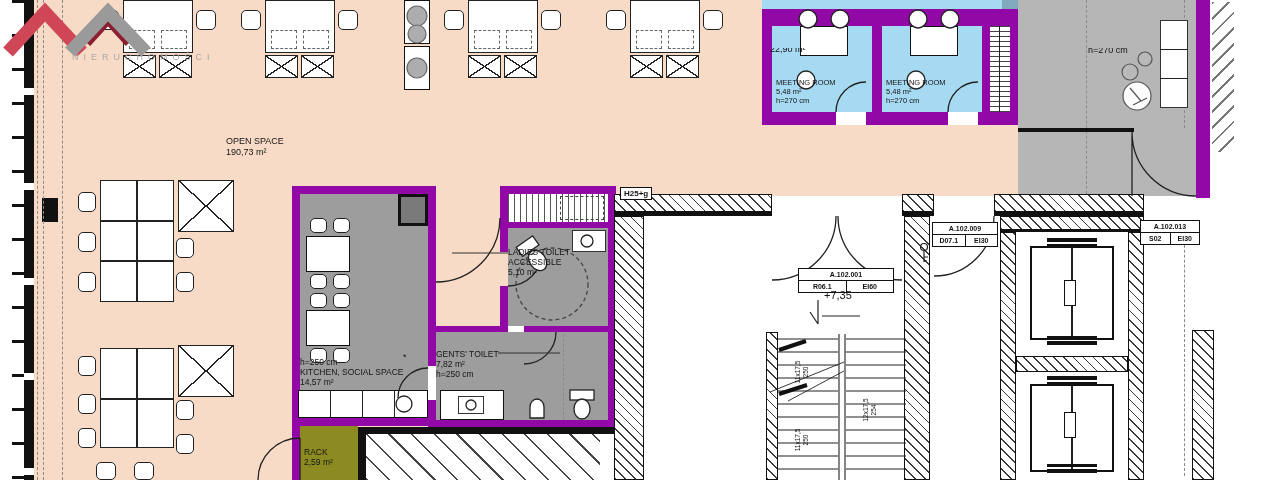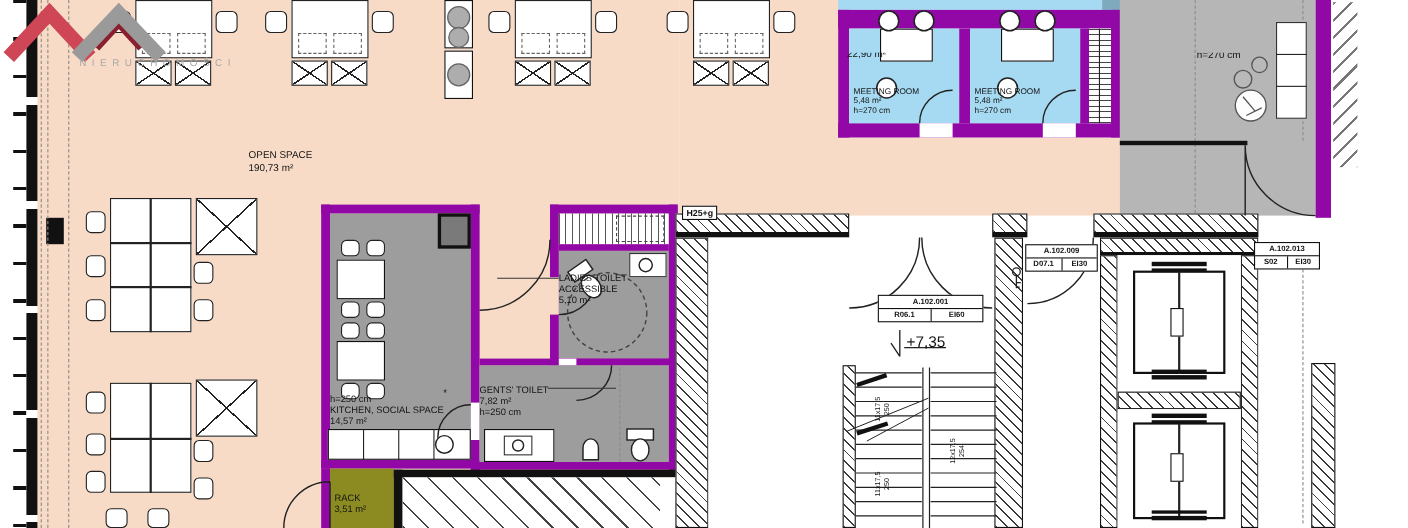--- a/index.html
+++ b/index.html
@@ -390,23 +390,23 @@
     <div>7,82 m²</div>
     <div>h=250 cm</div>
   </div>
   <div class="lbl" style="left:508px;top:247px">
     <div>LADIES TOILET</div>
     <div>ACCESSIBLE</div>
     <div>5,10 m²</div>
   </div>
   <div class="lbl" style="left:304px;top:447px">
     <div>RACK</div>
-    <div>3,51 m²</div>
-  </div>
-  <div class="lbl" style="left:824px;top:302px;font-size:14px">
+    <div>2,59 m²</div>
+  </div>
+  <div class="lbl" style="left:824px;top:289px;font-size:11px">
     <div>+7,35</div>
   </div>
   <div class="lbl" style="left:403px;top:352px;font-size:9px">
     <div>*</div>
   </div>
 
   <div class="clip" style="left:770px;top:0;width:64px;height:9px">
     <span style="margin-top:-4px">22,90 m²</span>
   </div>
   <div class="clip" style="left:1088px;top:0;width:64px;height:9px">

